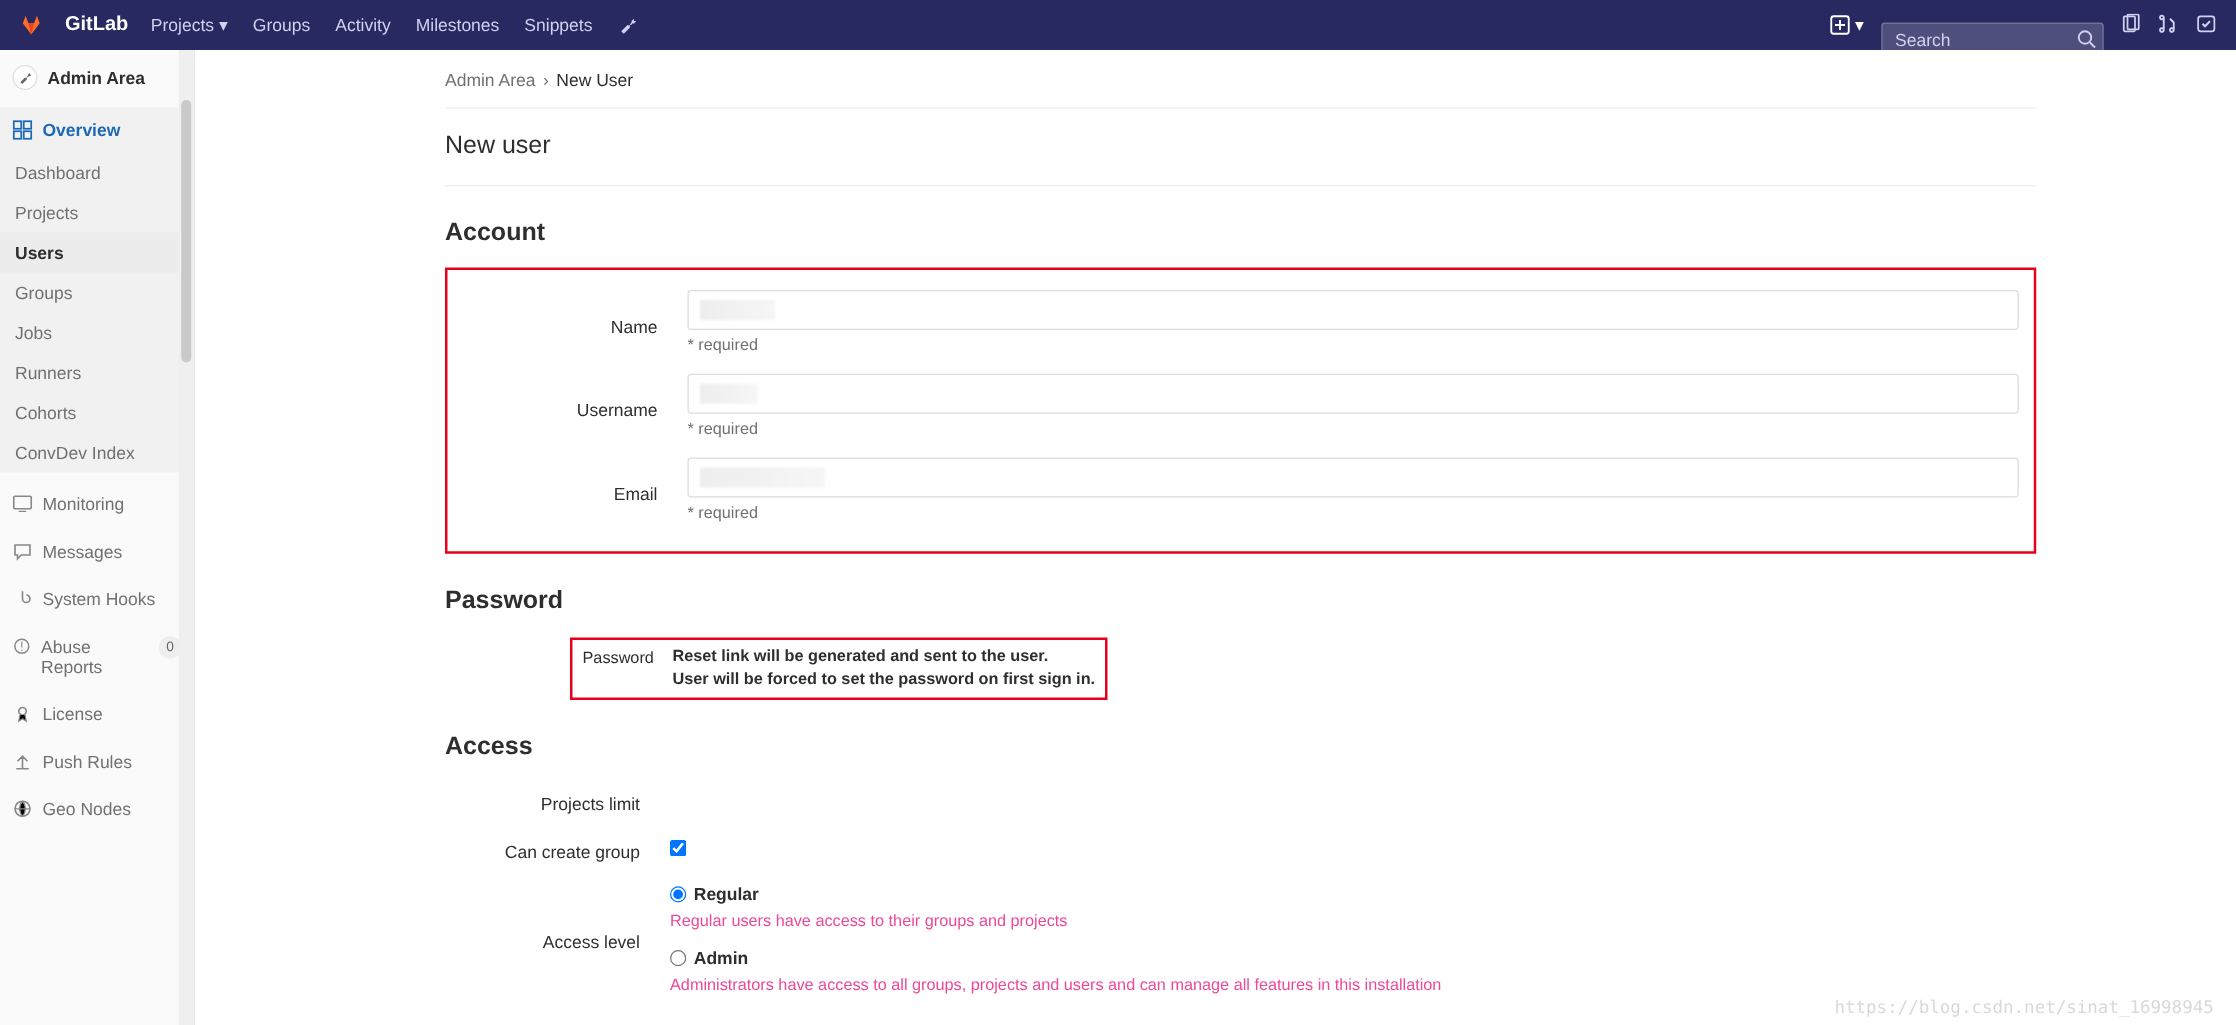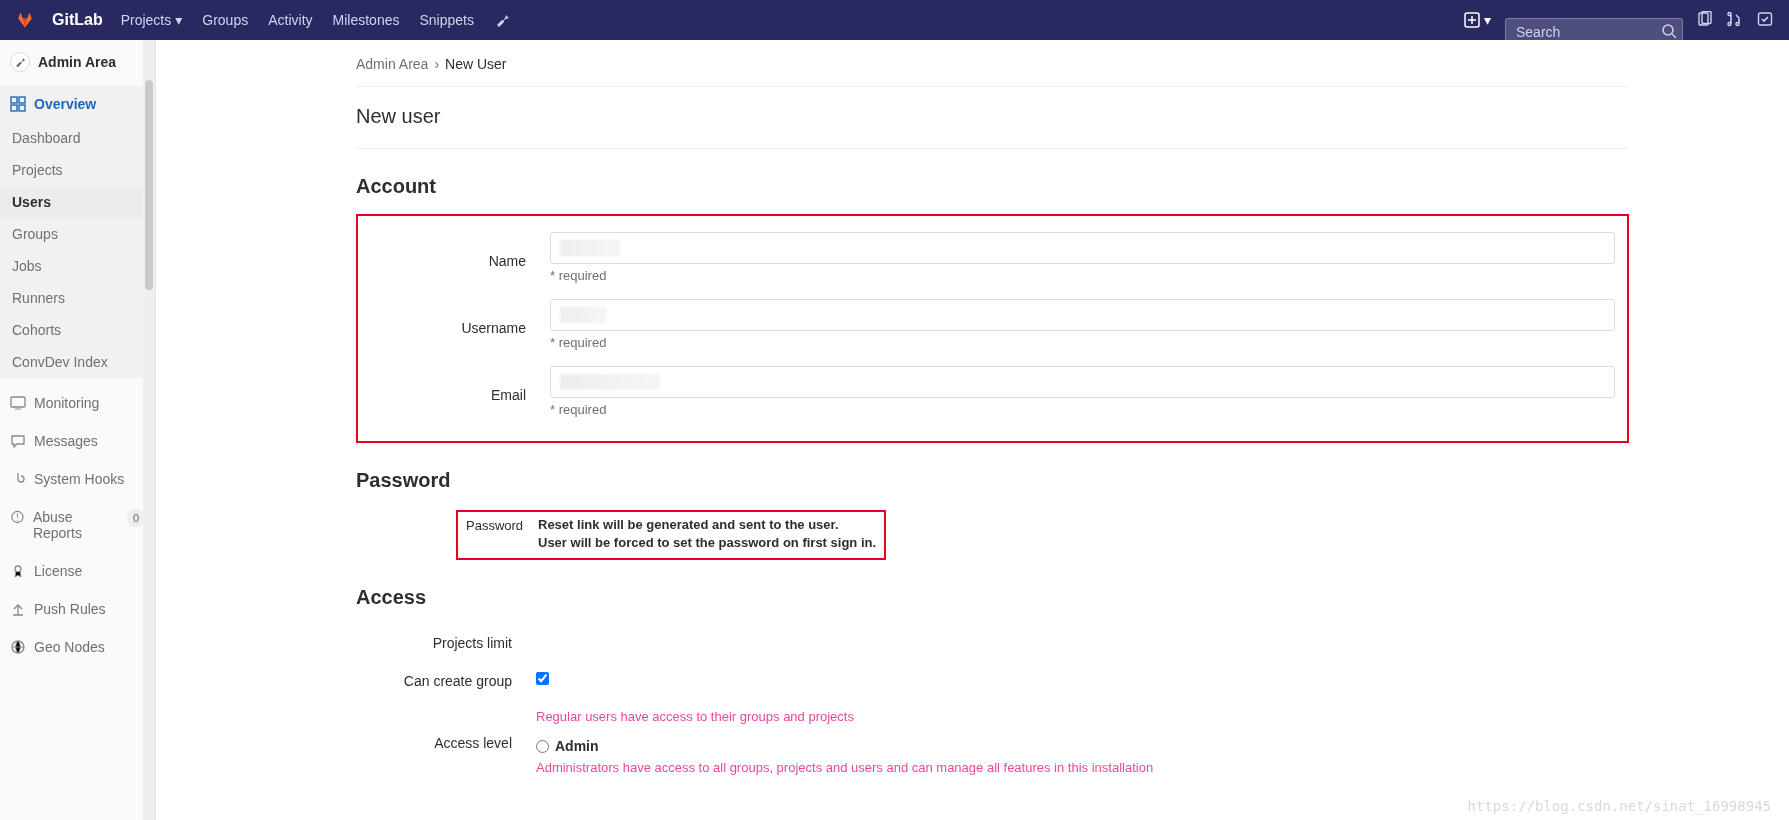--- a/index.html
+++ b/index.html
@@ -253,20 +253,24 @@
       <div class="lbl">Can create group</div>
       <div class="fld">
           <div class="check-line">
             <input type="checkbox" checked="" style="">
           </div>
         </div>
     </div>
     <div class="form-row access-row">
       <div class="lbl">Access level</div>
       <div class="fld">
+        <div class="radio-line">
+            <input type="radio" name="al" checked="" style="">
+            <label>Regular</label>
+          </div>
         <div class="desc">Regular users have access to their groups and projects</div>
         <div style="height:12px;"></div>
         <div class="radio-line">
             <input type="radio" name="al" style="">
             <label>Admin</label>
           </div>
         <div class="desc">Administrators have access to all groups, projects and users and can manage all features in this installation</div>
       </div>
     </div>
   </div>

